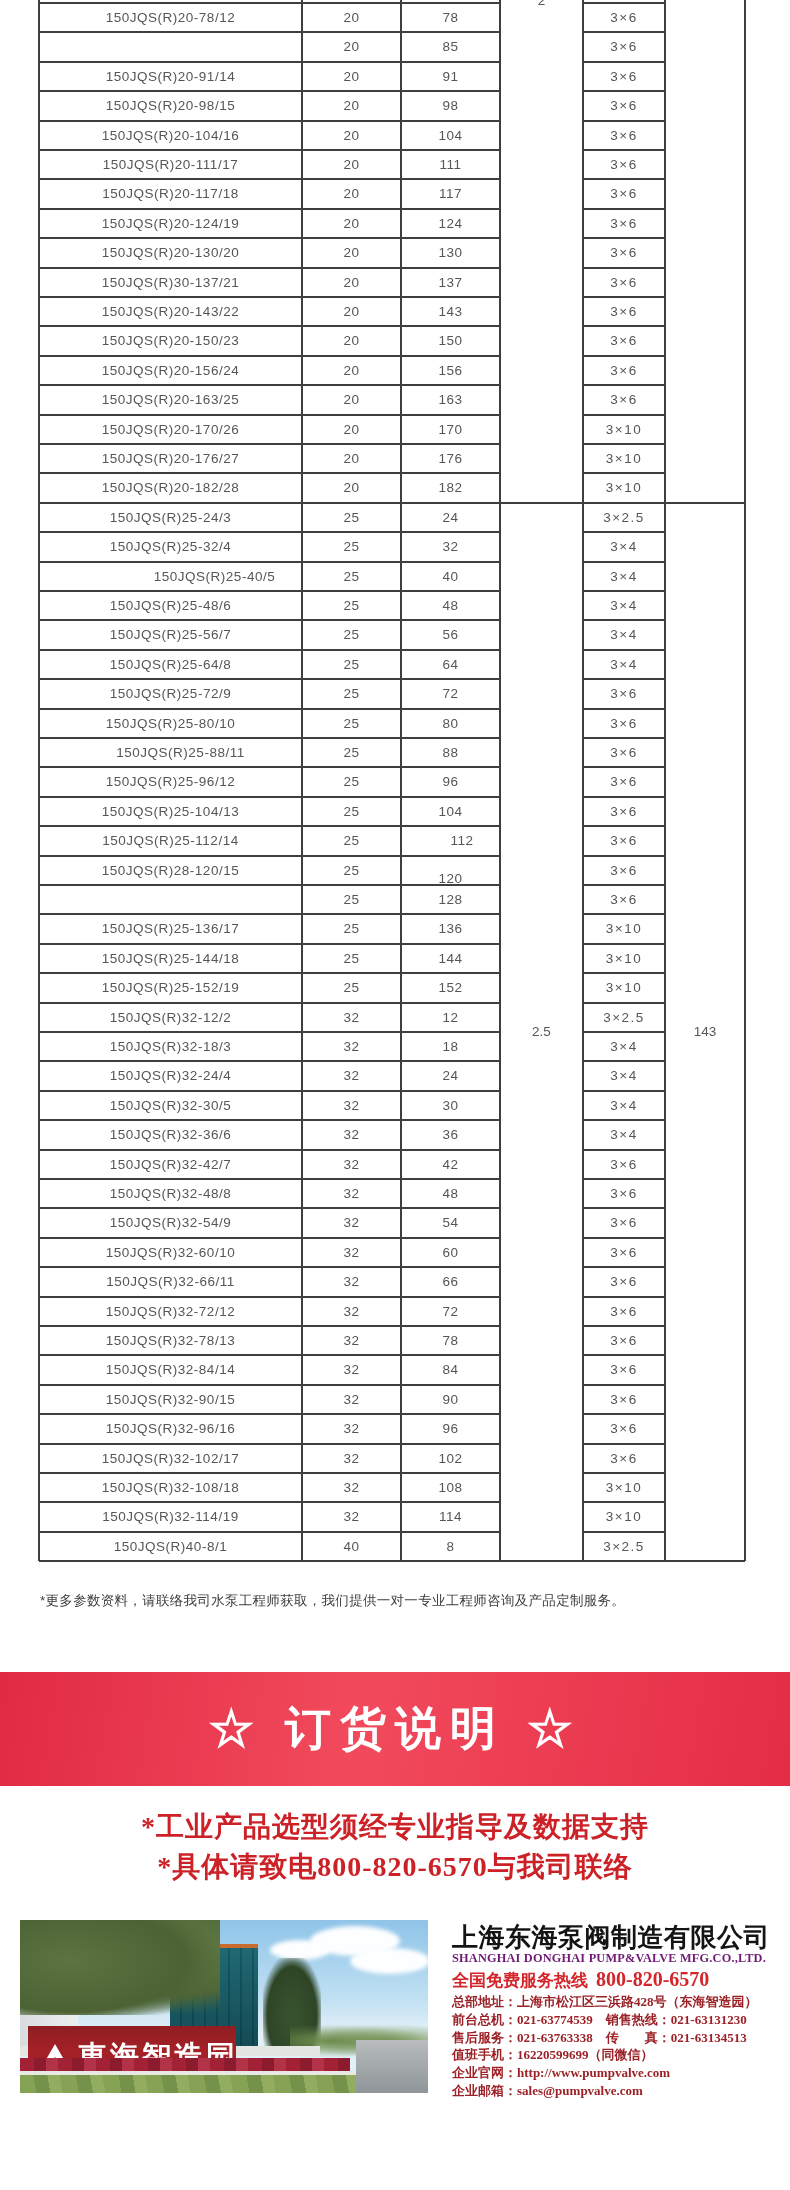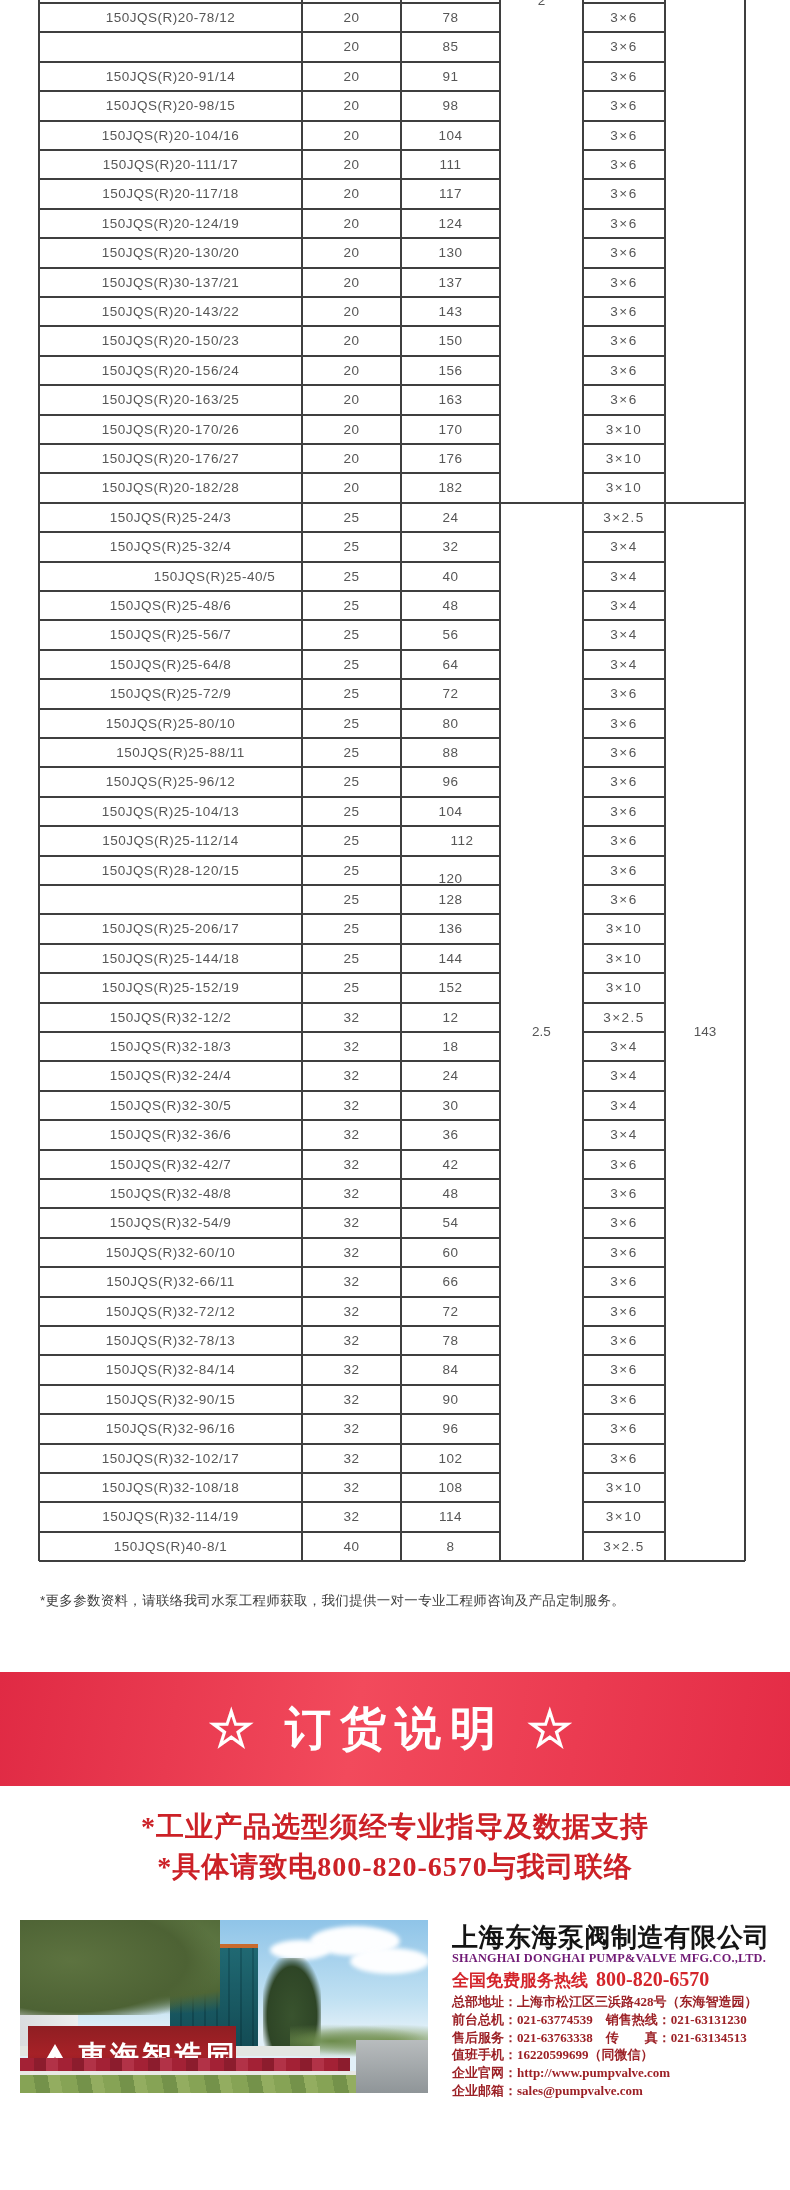--- a/index.html
+++ b/index.html
@@ -313,21 +313,21 @@
       <div class="cell" style="left: 302px; top: 826.2px; width: 99px;">25</div>
       <div class="cell" style="left: 401px; top: 826.2px; width: 122px;">112</div>
       <div class="cell cable" style="left: 583px; top: 826.2px; width: 82px;">3×6</div>
       <div class="cell" style="left: 39px; top: 855.6px; width: 263px;">150JQS(R)28-120/15</div>
       <div class="cell" style="left: 302px; top: 855.6px; width: 99px;">25</div>
       <div class="cell" style="left: 401px; top: 855.6px; width: 99px; margin-top: 8px;">120</div>
       <div class="cell cable" style="left: 583px; top: 855.6px; width: 82px;">3×6</div>
       <div class="cell" style="left: 302px; top: 885px; width: 99px;">25</div>
       <div class="cell" style="left: 401px; top: 885px; width: 99px;">128</div>
       <div class="cell cable" style="left: 583px; top: 885px; width: 82px;">3×6</div>
-      <div class="cell" style="left: 39px; top: 914.4px; width: 263px;">150JQS(R)25-206/17</div>
+      <div class="cell" style="left: 39px; top: 914.4px; width: 263px;">150JQS(R)25-136/17</div>
       <div class="cell" style="left: 302px; top: 914.4px; width: 99px;">25</div>
       <div class="cell" style="left: 401px; top: 914.4px; width: 99px;">136</div>
       <div class="cell cable" style="left: 583px; top: 914.4px; width: 82px;">3×10</div>
       <div class="cell" style="left: 39px; top: 943.8px; width: 263px;">150JQS(R)25-144/18</div>
       <div class="cell" style="left: 302px; top: 943.8px; width: 99px;">25</div>
       <div class="cell" style="left: 401px; top: 943.8px; width: 99px;">144</div>
       <div class="cell cable" style="left: 583px; top: 943.8px; width: 82px;">3×10</div>
       <div class="cell" style="left: 39px; top: 973.2px; width: 263px;">150JQS(R)25-152/19</div>
       <div class="cell" style="left: 302px; top: 973.2px; width: 99px;">25</div>
       <div class="cell" style="left: 401px; top: 973.2px; width: 99px;">152</div>

